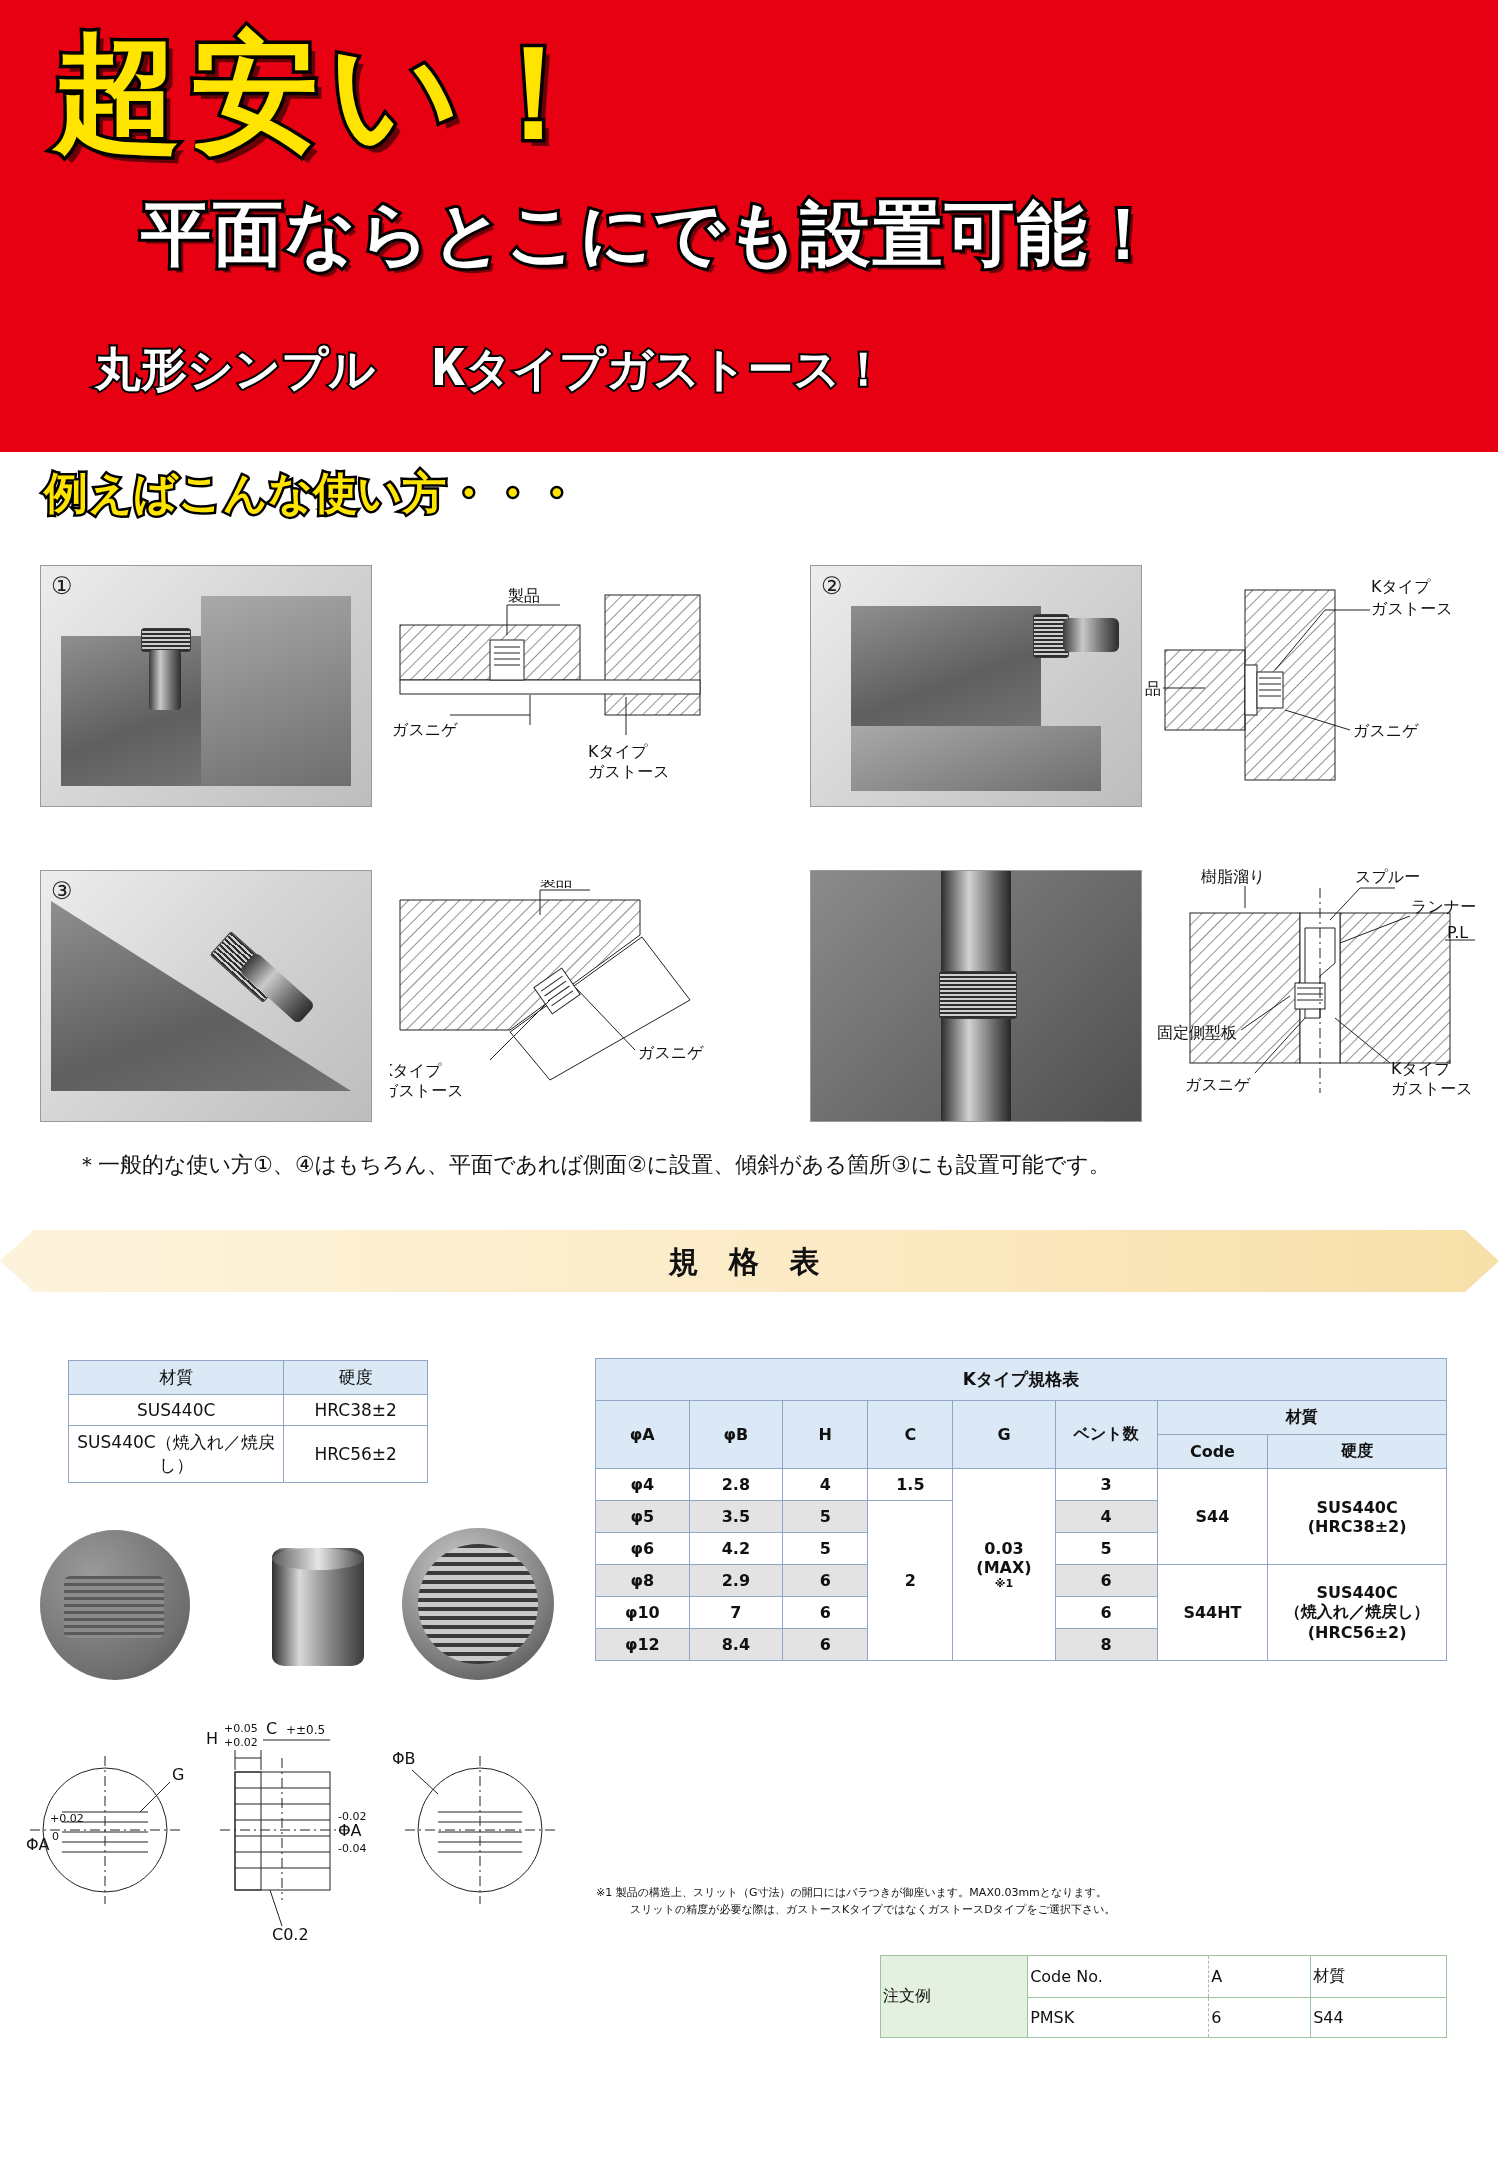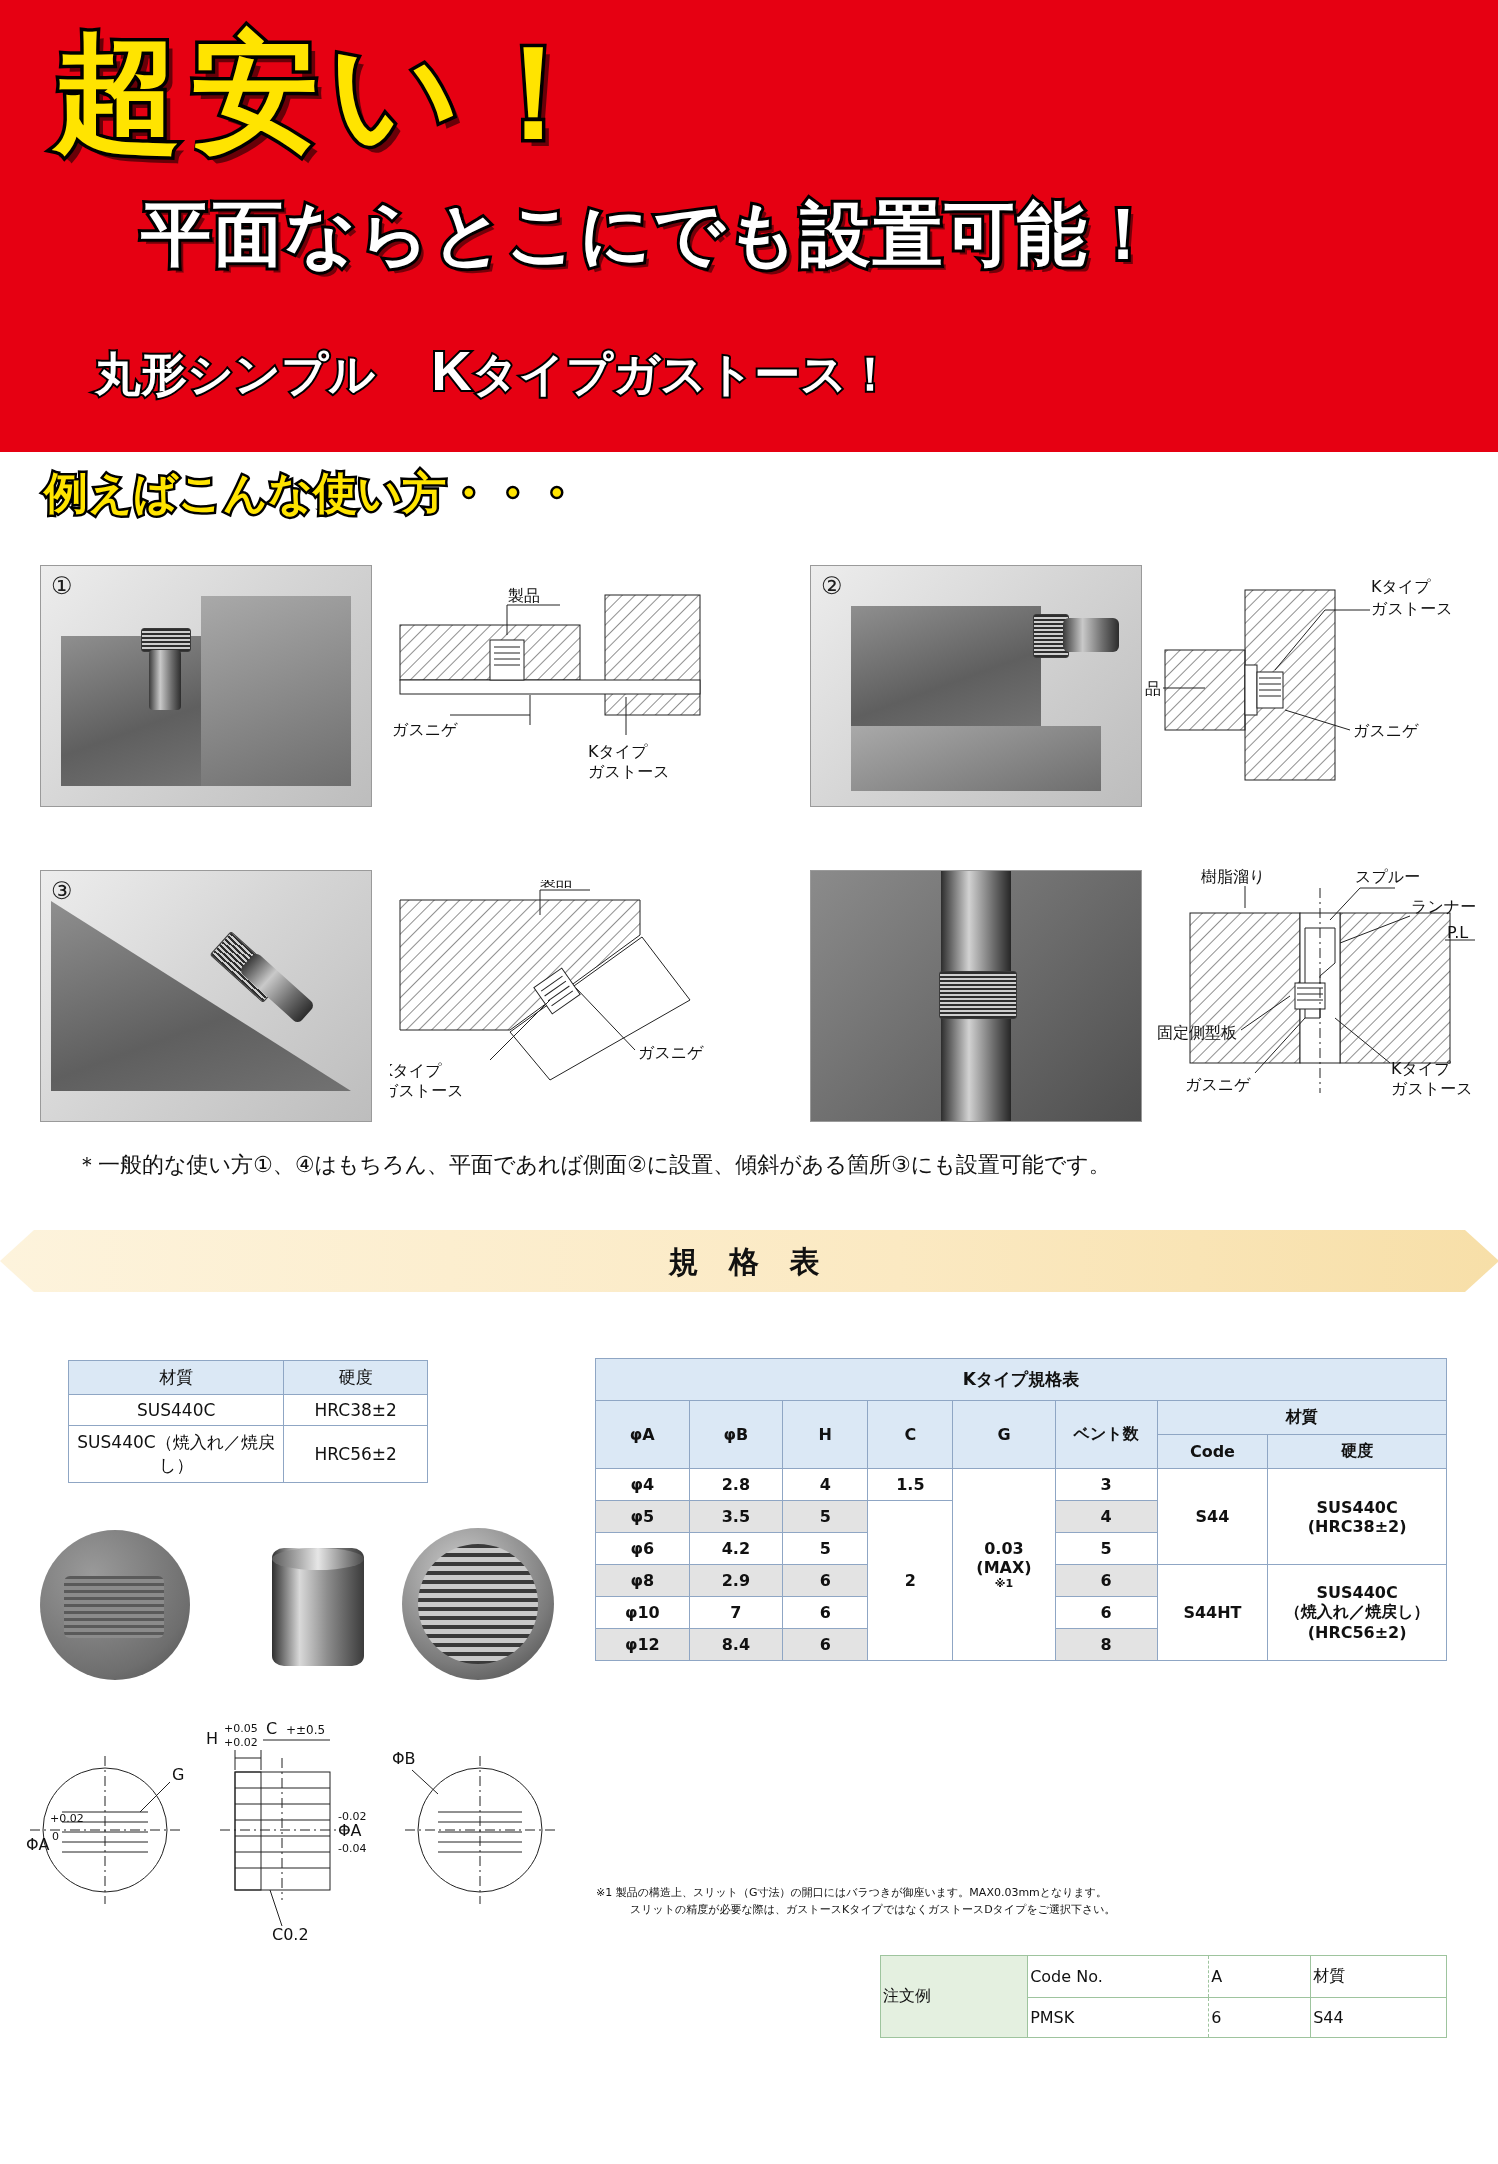--- a/index.html
+++ b/index.html
@@ -37,21 +37,21 @@
     color:#ffffff;
     -webkit-text-stroke:6px #000;
     paint-order:stroke fill;
     letter-spacing:2px;
     text-shadow:5px 5px 0 rgba(0,0,0,.5);
     white-space:nowrap;
   }
   .headline3{
     position:absolute;left:72px;top:338px;
     font-size:46px;font-weight:bold;
-    font-family:Liberation Sans, sans-serif;
+    font-family:Liberation Mono, monospace;
     color:#ffffff;
     -webkit-text-stroke:4px #000;
     paint-order:stroke fill;
     white-space:nowrap;
   }
   .headline3 .big{font-size:56px;}
   .headline3 .gap{display:inline-block;width:56px;}
 
   
   .usage-title{

